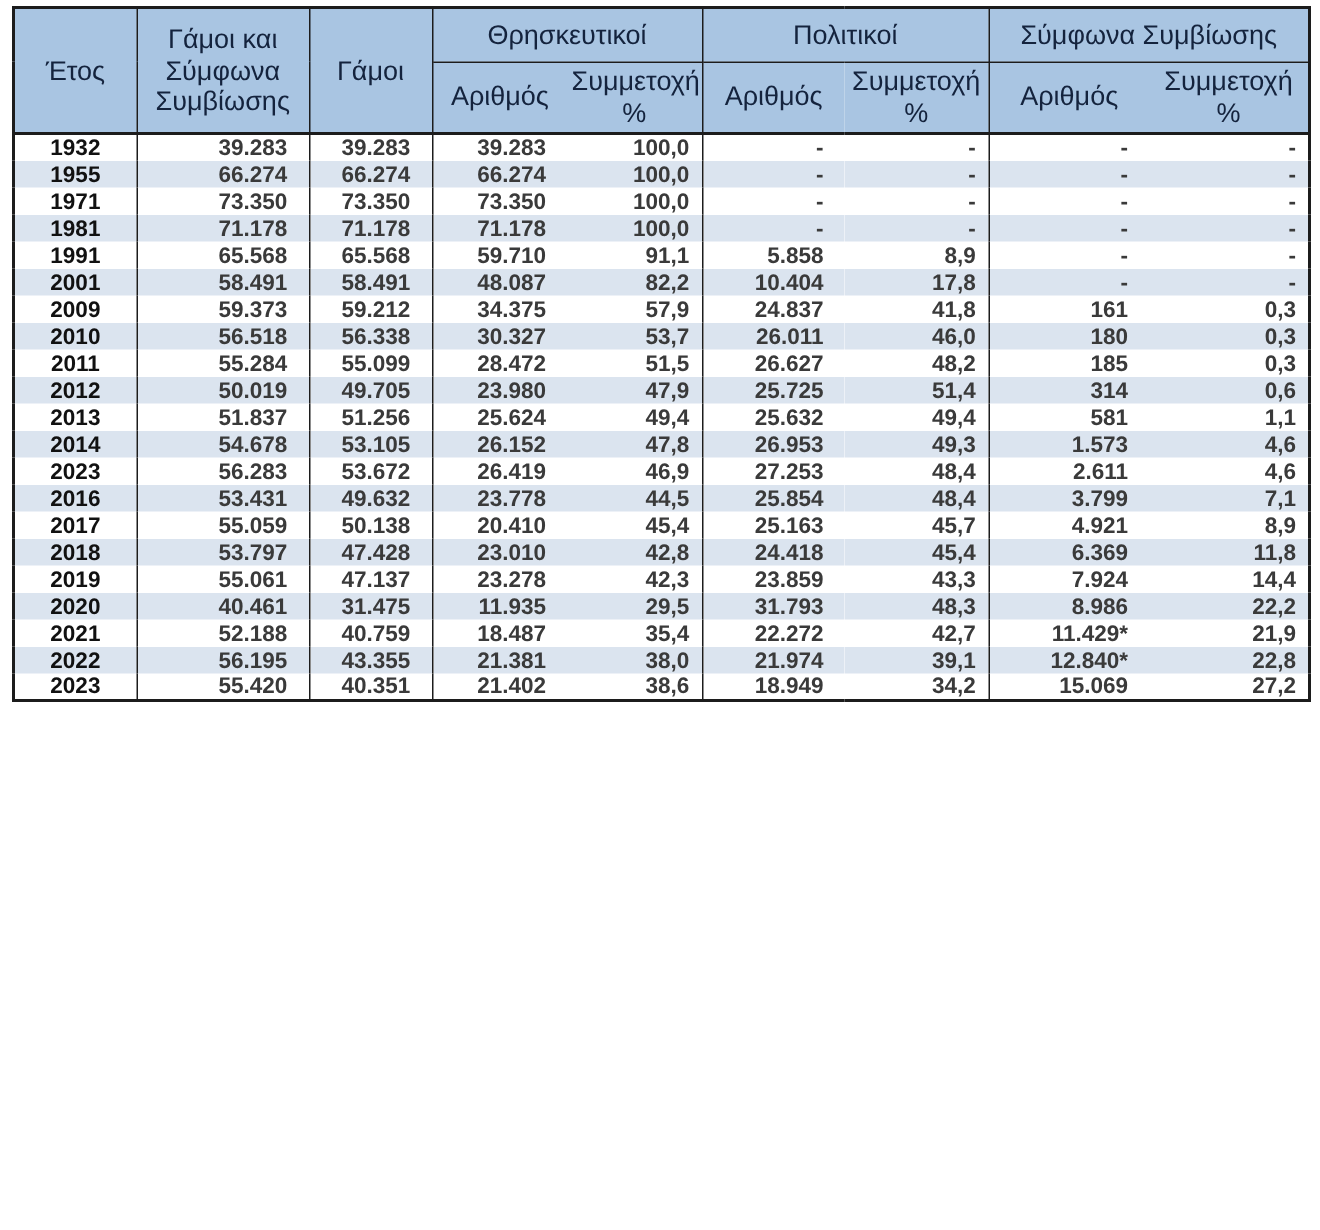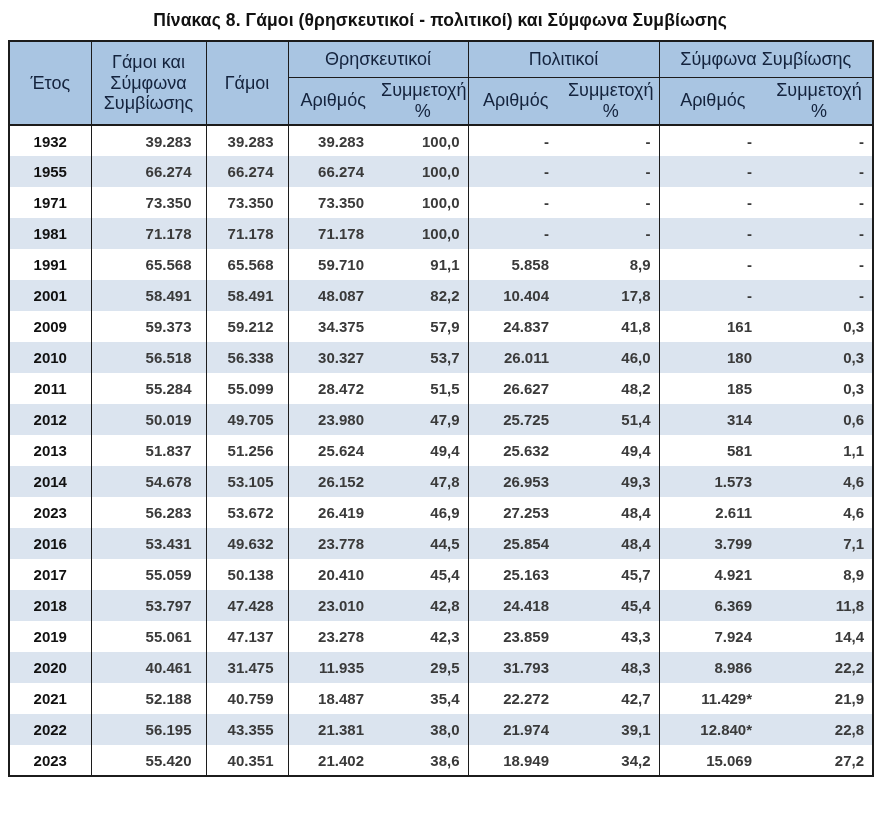--- a/index.html
+++ b/index.html
@@ -25,37 +25,36 @@
   thead{border-bottom:2px solid var(--border-dark);}
   thead th{
     background:var(--header-bg);color:var(--header-text);
     font-weight:normal;font-size:18px;line-height:1.15;
     vertical-align:middle;text-align:center;padding:2px 3px;
   }
   th.grp{border-bottom:1.5px solid var(--border-dark);height:36px;}
   tr.subrow th{height:48px;}
   .bR{border-right:1.5px solid var(--border-dark);}
   .sub2 span{display:block;}
-  tbody tr{height:31px;margin-left:36px;}
+  tbody tr{height:18px;margin-left:36px;}
   tbody tr:nth-child(even){background:var(--stripe-bg);}
   tbody th, tbody td{
     font-size:15px;padding:0;white-space:nowrap;overflow:hidden;
   }
   td.num{text-align:right;padding-right:14px;color:var(--data-text);font-weight:600;}
   td.pct{text-align:right;padding-right:8px;color:var(--data-text);font-weight:600;}
   th.year{text-align:center;font-weight:bold;color:var(--year-text);}
   .footnotes{padding:5px 0 0 2px;}
   .footnote{font-size:13.5px;color:#1c1c1c;line-height:1.5;}
 </style>
 </head>
 <body>
 
 <div class="page">
 
-  <div class="title">Πίνακας 8. Γάμοι (θρησκευτικοί - πολιτικοί) και Σύμφωνα Συμβίωσης</div>
 
   <table>
     <colgroup>
       <col style="width:82px">
         <col style="width:115px">
         <col style="width:82px">
       <col style="width:90px">
         <col style="width:90px">
       <col style="width:95px">
         <col style="width:96px">

